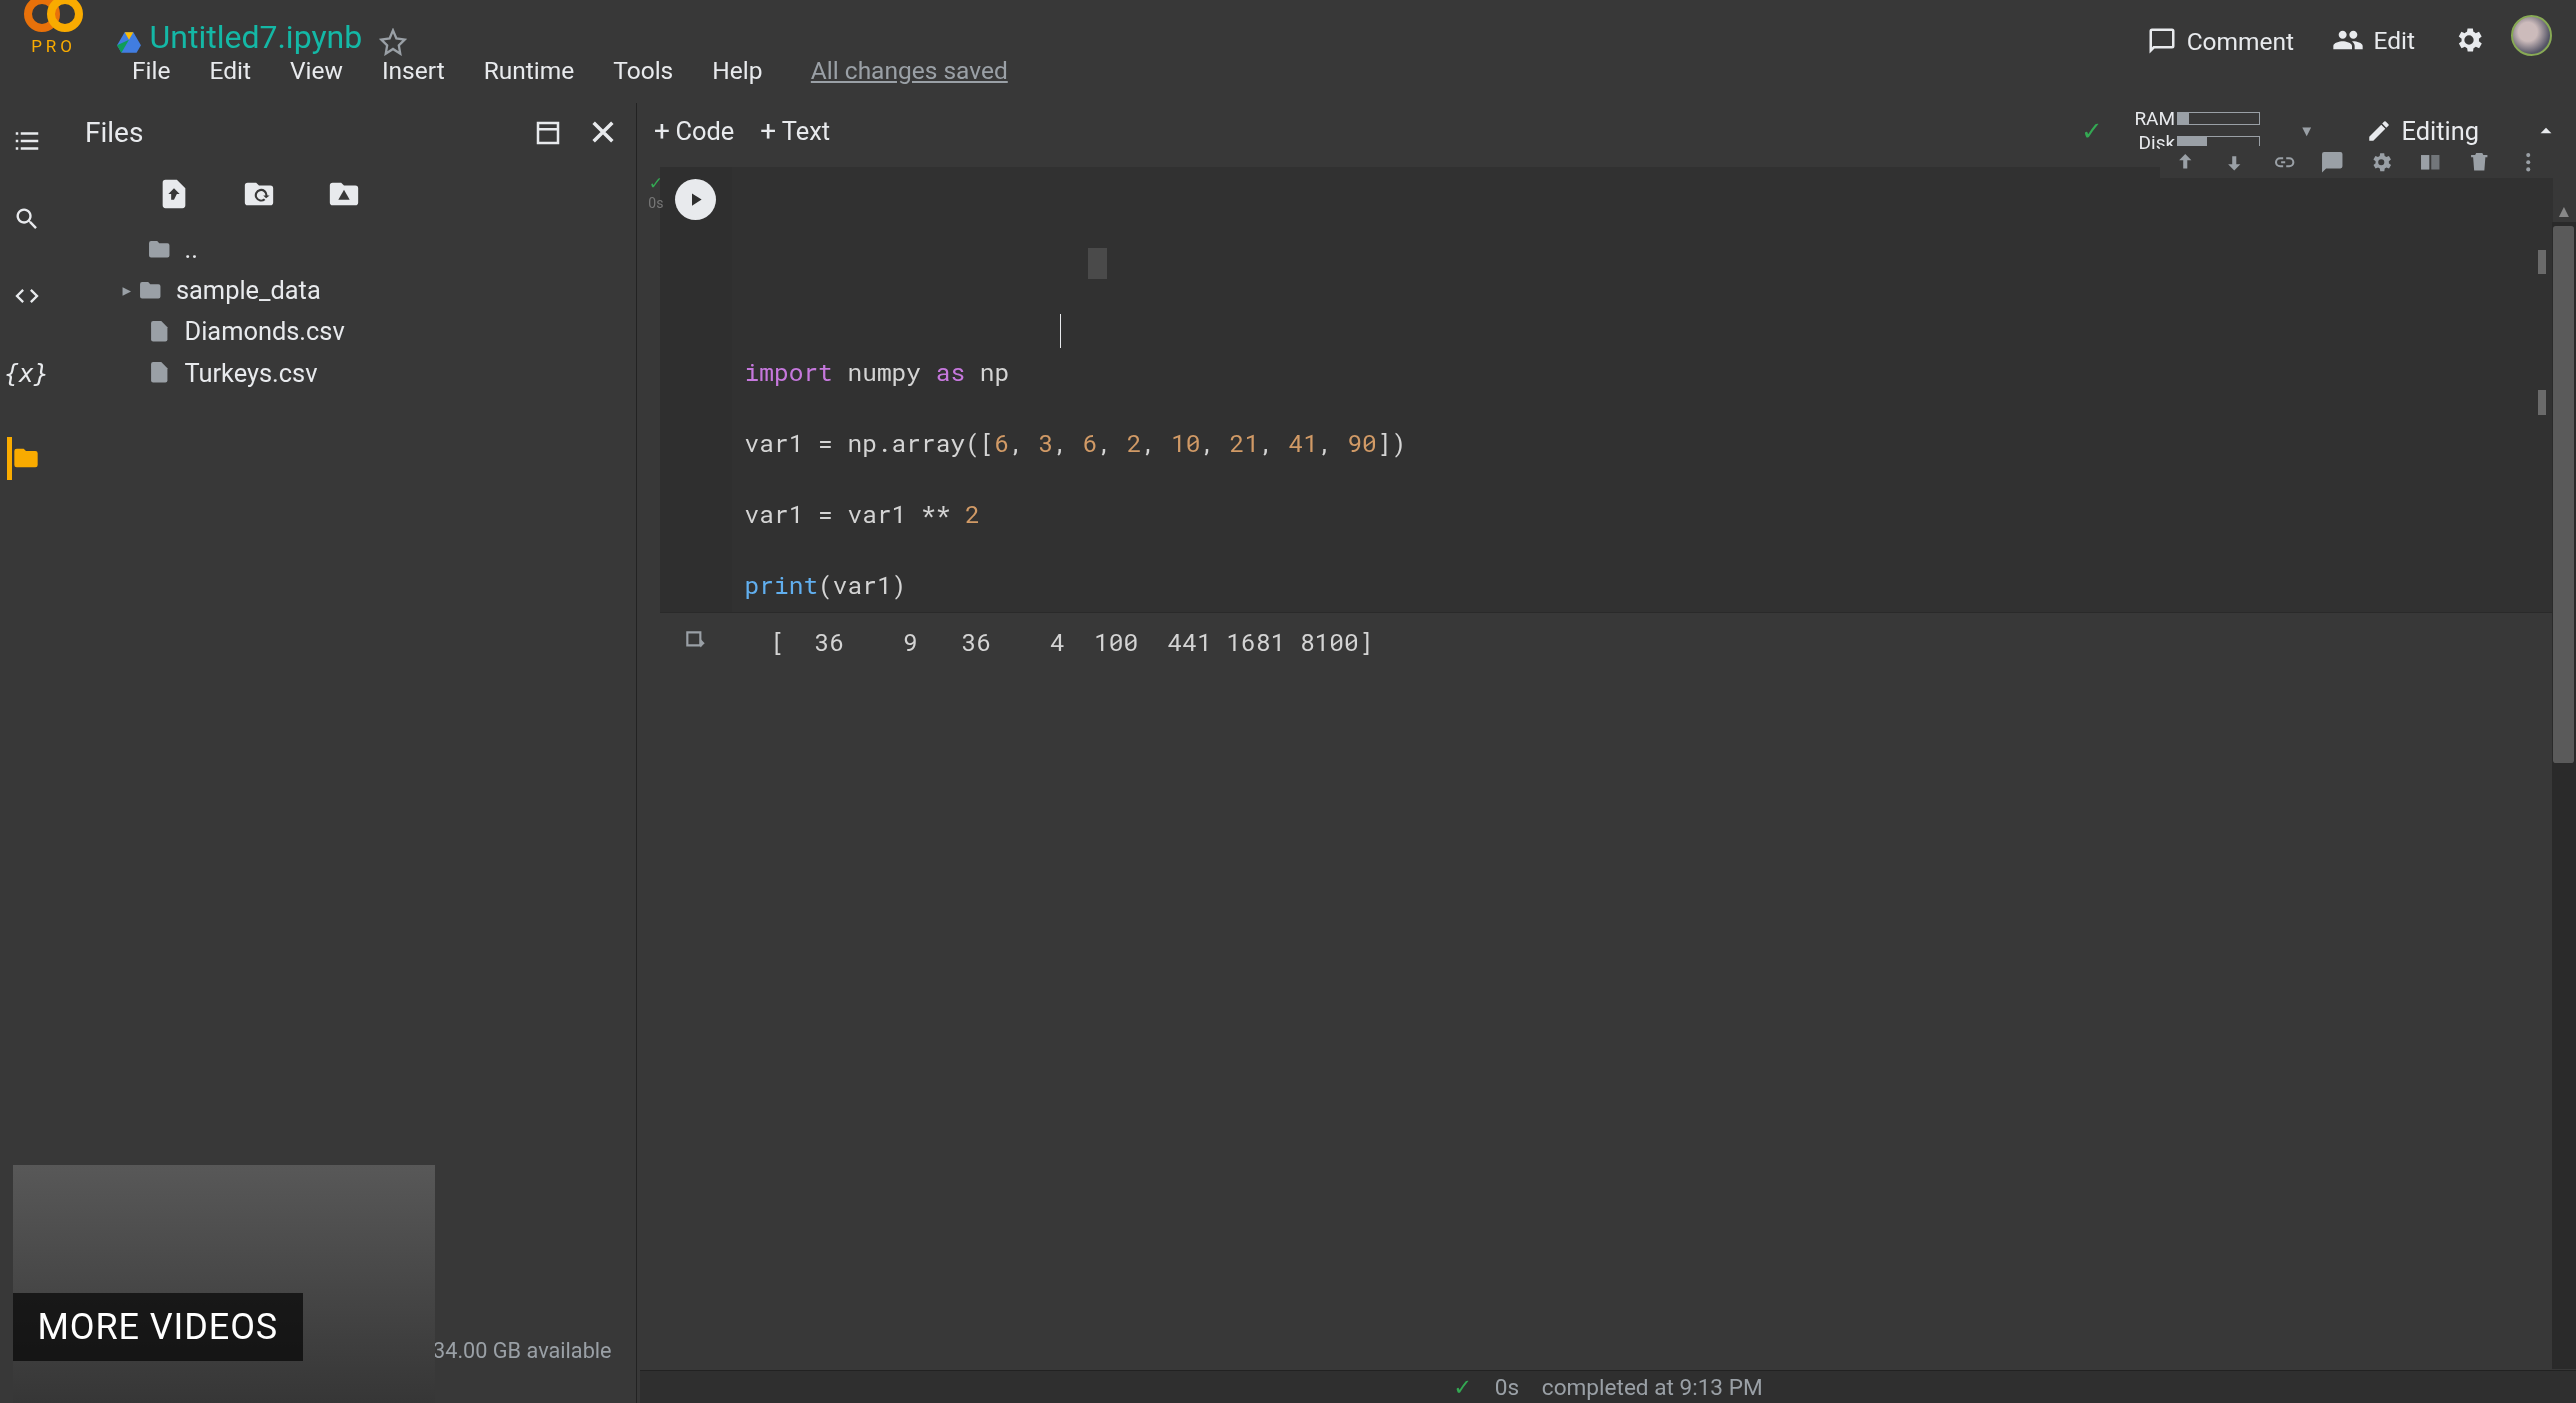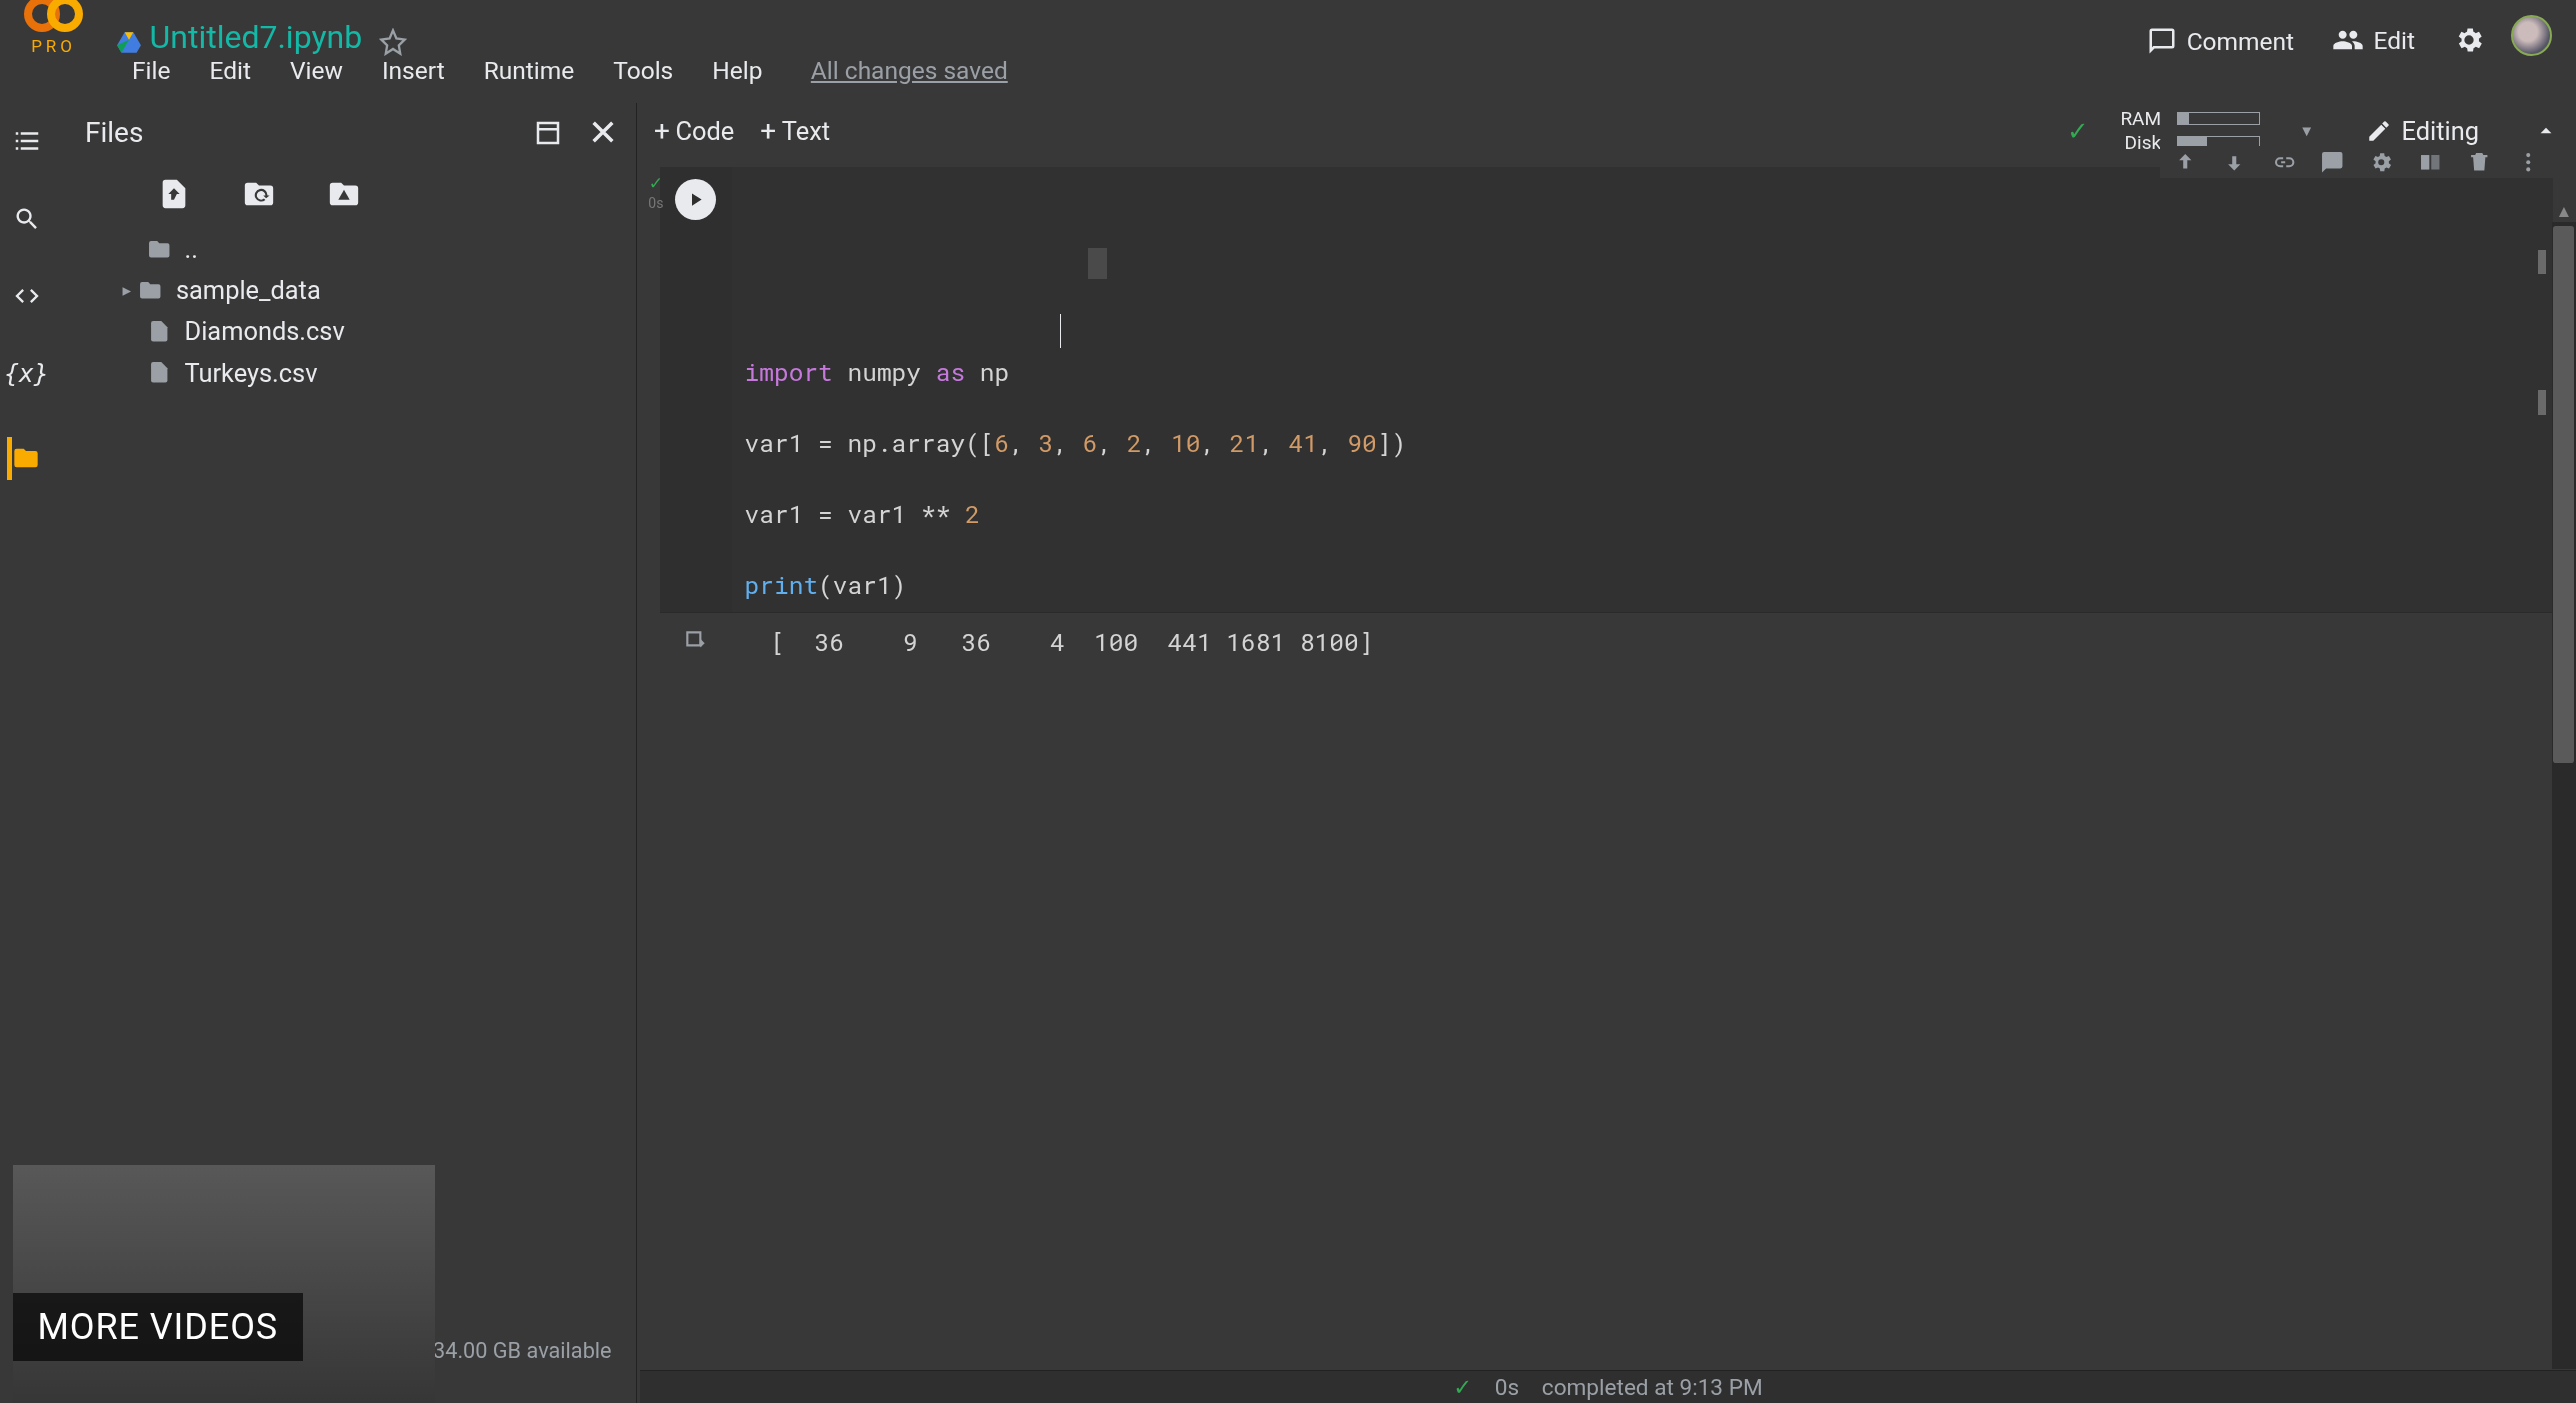--- a/index.html
+++ b/index.html
@@ -158,21 +158,21 @@
 .main-toolbar-spacer { flex: 1; }
 .status-ok { color: #34a853; font-size: 26px; margin-right: 5.6px;}
 .ram-disk {
   display: flex;
   flex-direction: column;
   font-size: 19px;
   gap: 1.9px;
   align-items: flex-end;
   margin-right: 9.4px;
 }
-.ram-disk-row { display: flex; align-items: center; gap: 16px; }
+.ram-disk-row { display: flex; align-items: center; gap: 2px; }
 .meter {
   width: 83px;
   height: 13px;
   border: 0.9px solid #9aa0a6;
   position: relative;
 }
 .meter-fill { background: #9aa0a6; height: 100%; }
 .dropdown-arrow { color: #9aa0a6; margin: 0 26px 0 3.8px; cursor: pointer; }
 .editing-btn {
   display: flex; align-items: center; gap: 9.4px; font-size: 25.4px; cursor: pointer;

